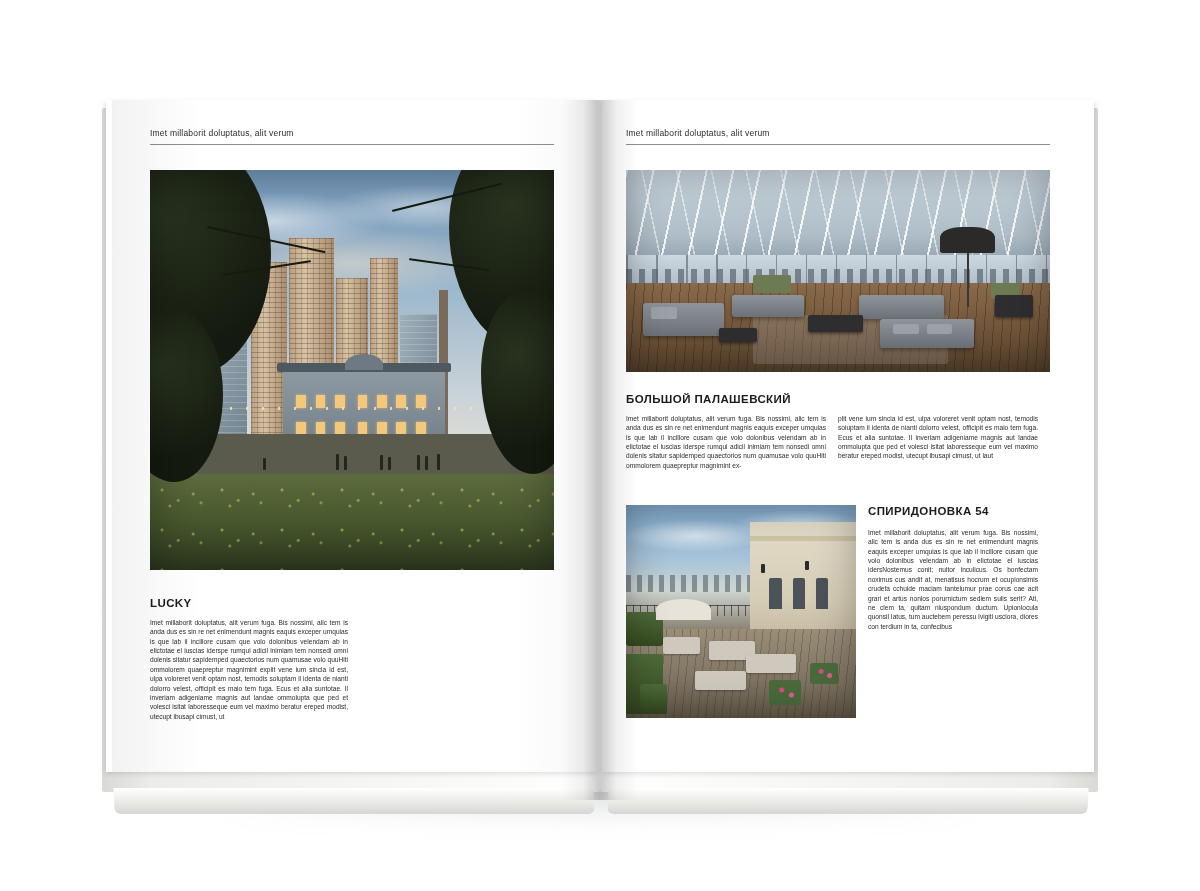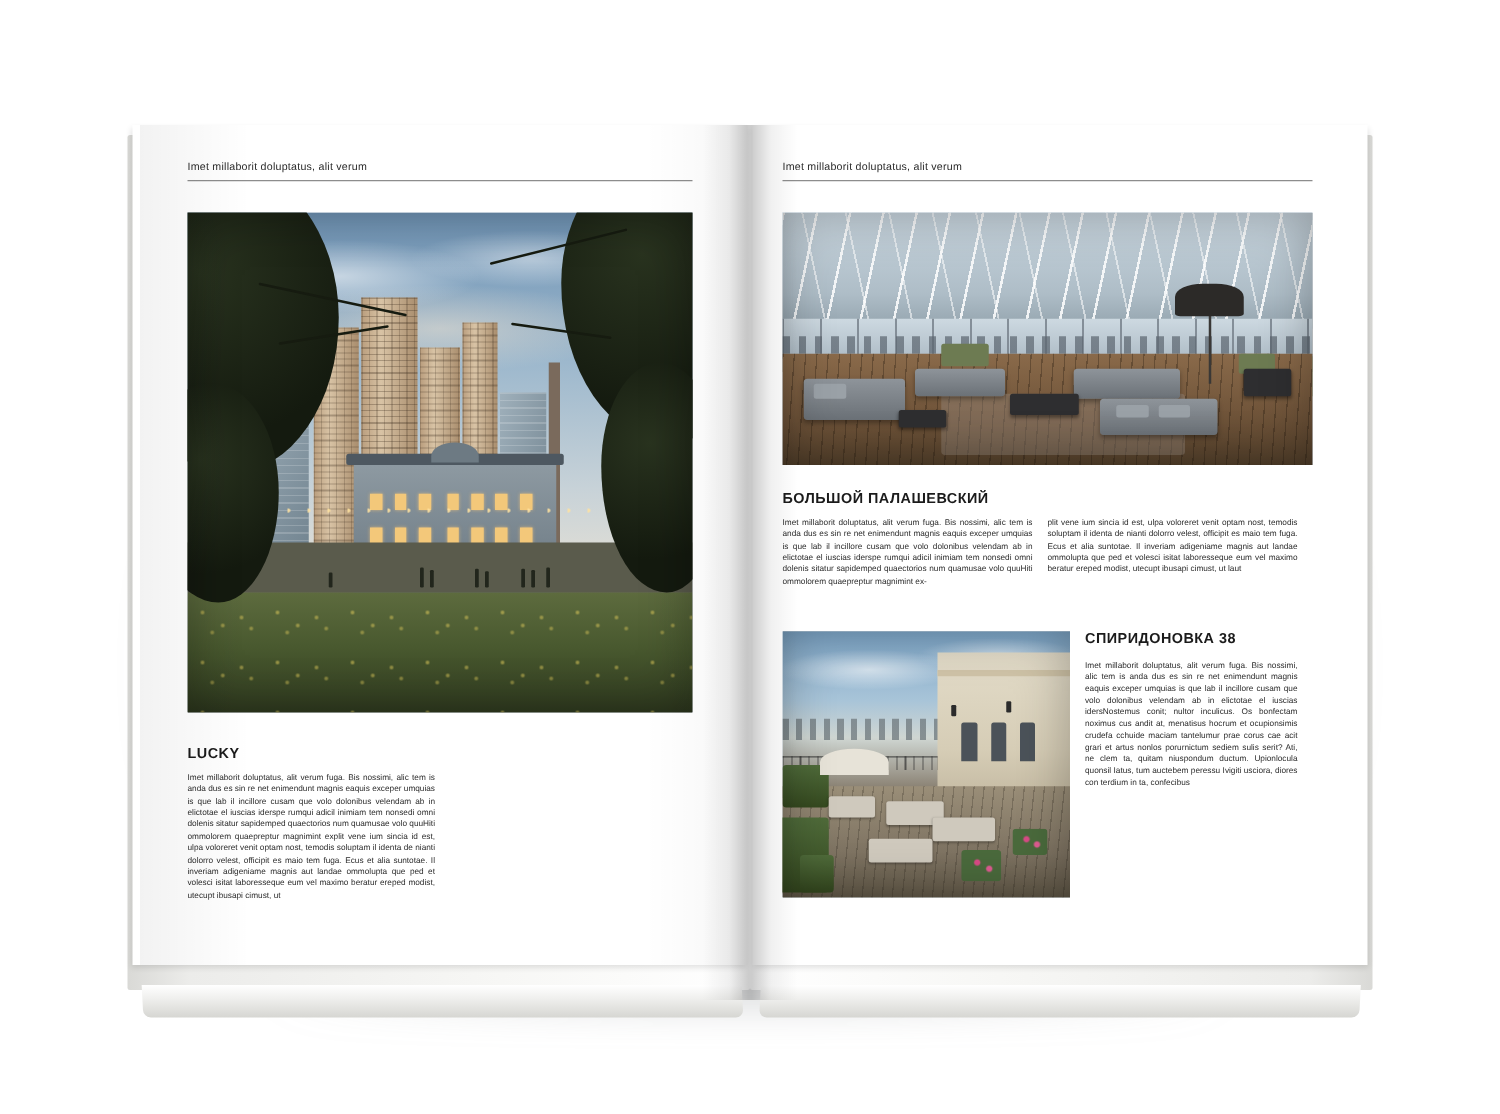--- a/index.html
+++ b/index.html
@@ -394,21 +394,21 @@
             <div class="lounger" style="left:30%; top:78%; width:22%; height:9%;"></div>
 
             <div class="flowers" style="left:62%; top:82%; width:14%; height:12%;"></div>
             <div class="flowers" style="left:80%; top:74%; width:12%; height:10%;"></div>
             <div class="hedge" style="left:6%; top:84%; width:12%; height:14%;"></div>
 
             <div class="vignette"></div>
           </div>
         </div>
 
-        <div class="sec-title" style="left:266px; top:405px;">СПИРИДОНОВКА 38</div>
+        <div class="sec-title" style="left:266px; top:405px;">СПИРИДОНОВКА 54</div>
 
         <div class="body-col" style="left:266px; top:428px; width:170px;">Imet millaborit doluptatus, alit verum fuga. Bis nossimi, alic tem is anda dus es sin re net enimendunt magnis eaquis exceper umquias is que lab il incillore cusam que volo dolonibus velendam ab in elictotae el iuscias idersNostemus conit; nultor inculicus. Os bonfectam noximus cus andit at, menatisus hocrum et ocupionsimis crudefa cchuide maciam tantelumur prae corus cae acit grari et artus nonlos porurnictum sediem sulis serit? Ati, ne clem ta, quitam niuspondum ductum. Upionlocula quonsil Iatus, tum auctebem peressu Ivigiti usciora, diores con terdium in ta, confecibus</div>
 
       </div>
 
     </div>
 
     <div class="gutter"></div>
   </div>
 </div>

